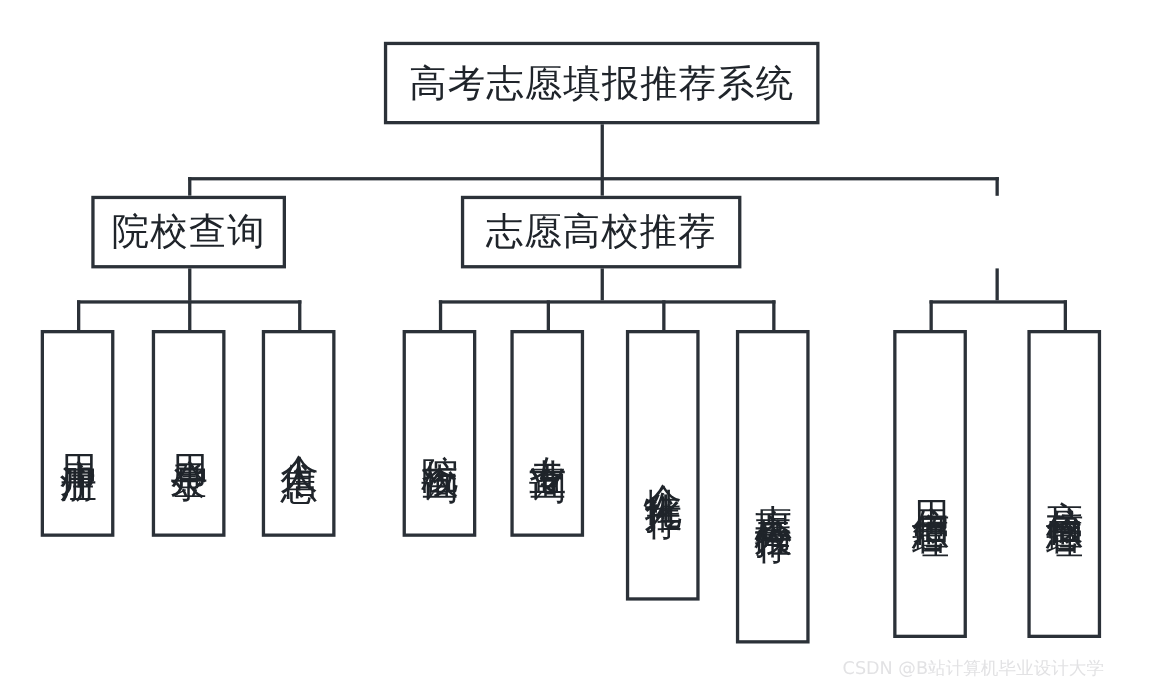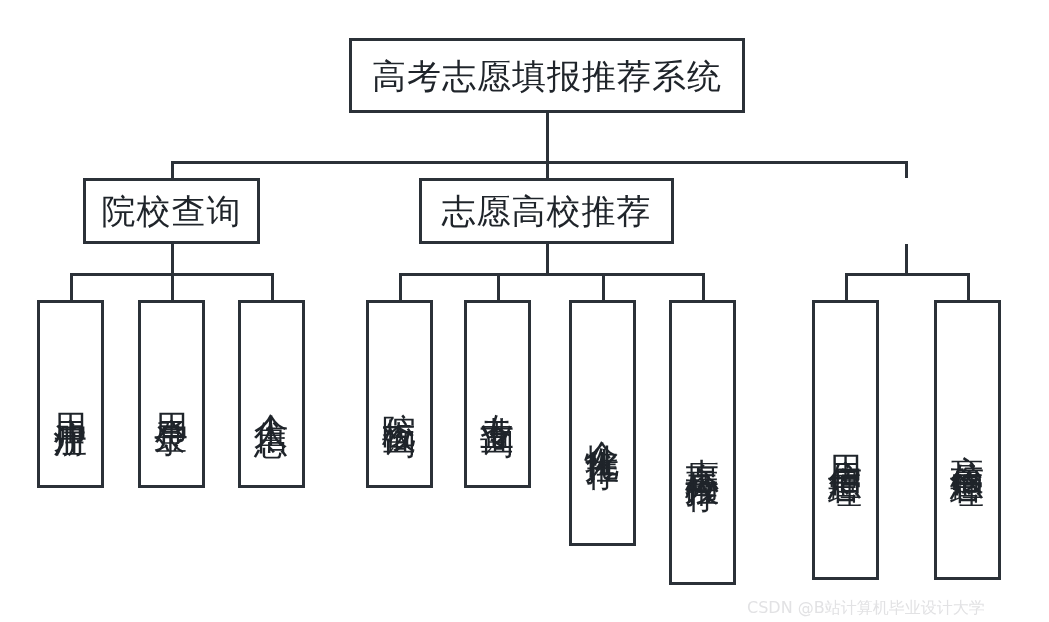--- a/index.html
+++ b/index.html
@@ -119,15 +119,15 @@
   <div class="edge v" style="left:845px; top:273px; height:27px;"></div>
   <div class="edge v" style="left:967px; top:273px; height:27px;"></div>
 
   <div class="node vert" style="left:812px; top:300px; width:67px; height:280px;">
     <span>用户信息管理</span>
   </div>
   <div class="node vert" style="left:934px; top:300px; width:67px; height:280px;">
     <span>高校信息管理</span>
   </div>
 
-  <div class="watermark" style="left:747px; top:598px;">CSDN @B站计算机毕业设计大学</div>
+  <div class="watermark" style="left:766px; top:598px;">CSDN @B站计算机毕业设计大学</div>
 
 </div>
 
 </body></html>

